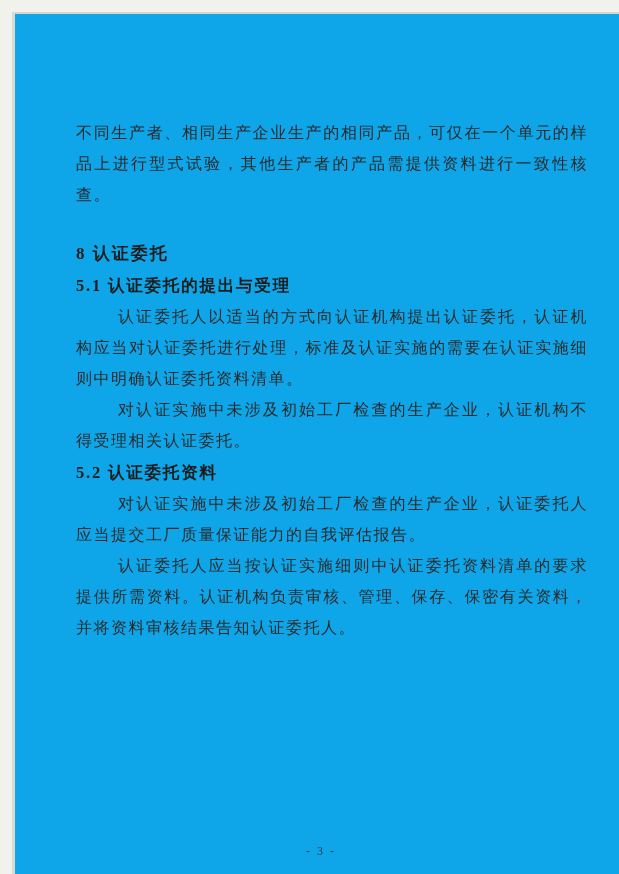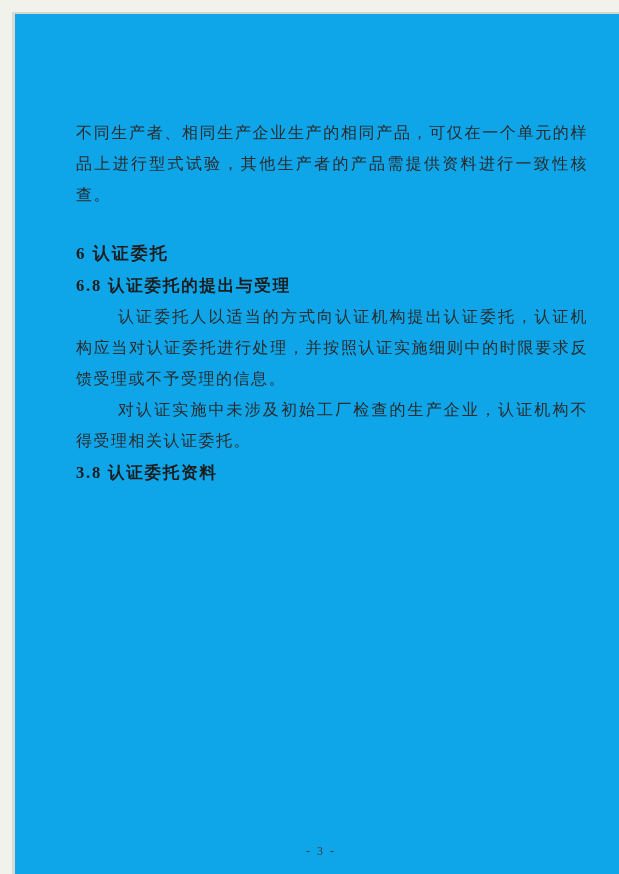--- a/index.html
+++ b/index.html
@@ -65,21 +65,23 @@
     letter-spacing: 2px;
     color: #3a3a3a;
   }
 </style>
 </head>
 <body>
 
 <div class="page">
   <div class="content">
     <p class="para">不同生产者、相同生产企业生产的相同产品，可仅在一个单元的样品上进行型式试验，其他生产者的产品需提供资料进行一致性核查。</p>
-    <h2 class="heading-1">6 认证委托</h2>
-    <h3 class="heading-2">6.8 认证委托的提出与受理</h3>
-    <p class="para indent">认证委托人以适当的方式向认证机构提出认证委托，认证机构应当对认证委托进行处理，并按照认证实施细则中的时限要求反馈受理或不予受理的信息。</p>
+    <h2 class="heading-1">8 认证委托</h2>
+    <h3 class="heading-2">5.1 认证委托的提出与受理</h3>
+    <p class="para indent">认证委托人以适当的方式向认证机构提出认证委托，认证机构应当对认证委托进行处理，标准及认证实施的需要在认证实施细则中明确认证委托资料清单。</p>
     <p class="para indent">对认证实施中未涉及初始工厂检查的生产企业，认证机构不得受理相关认证委托。</p>
-    <h3 class="heading-2">3.8 认证委托资料</h3>
+    <h3 class="heading-2">5.2 认证委托资料</h3>
+    <p class="para indent">对认证实施中未涉及初始工厂检查的生产企业，认证委托人应当提交工厂质量保证能力的自我评估报告。</p>
+    <p class="para indent">认证委托人应当按认证实施细则中认证委托资料清单的要求提供所需资料。认证机构负责审核、管理、保存、保密有关资料，并将资料审核结果告知认证委托人。</p>
   </div>
 
   <div class="footer">- 3 -</div>
 </div>
 
 </body></html>

